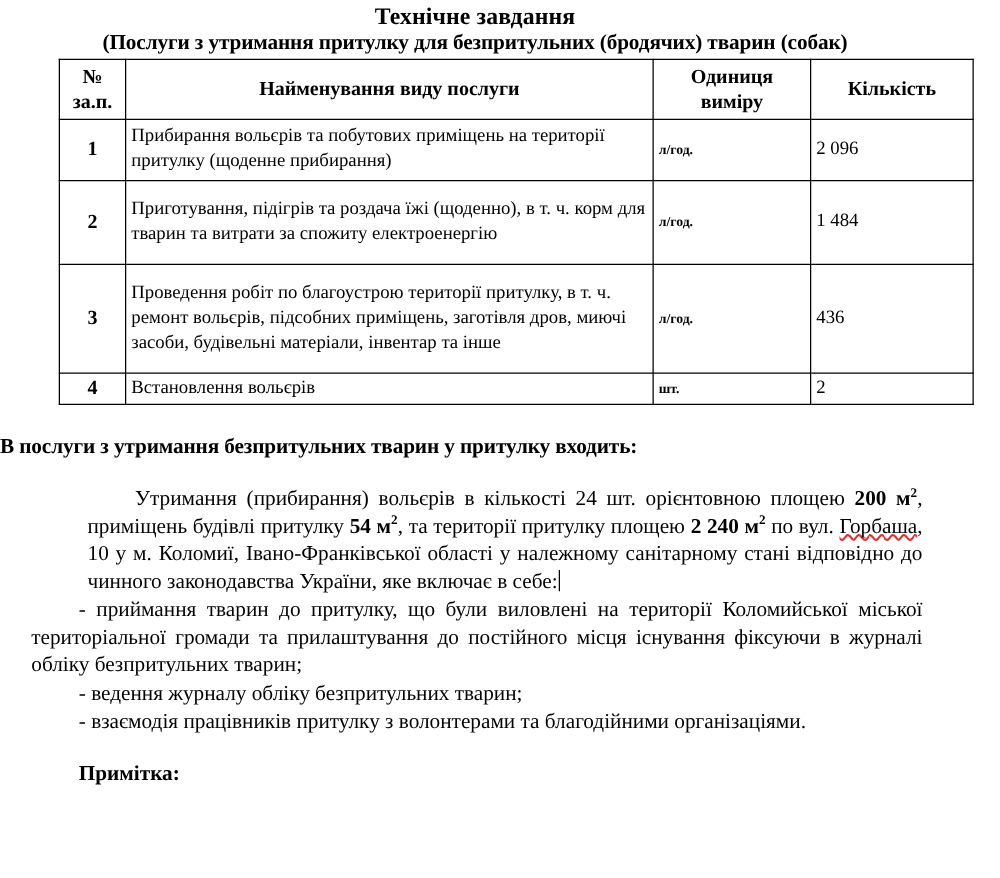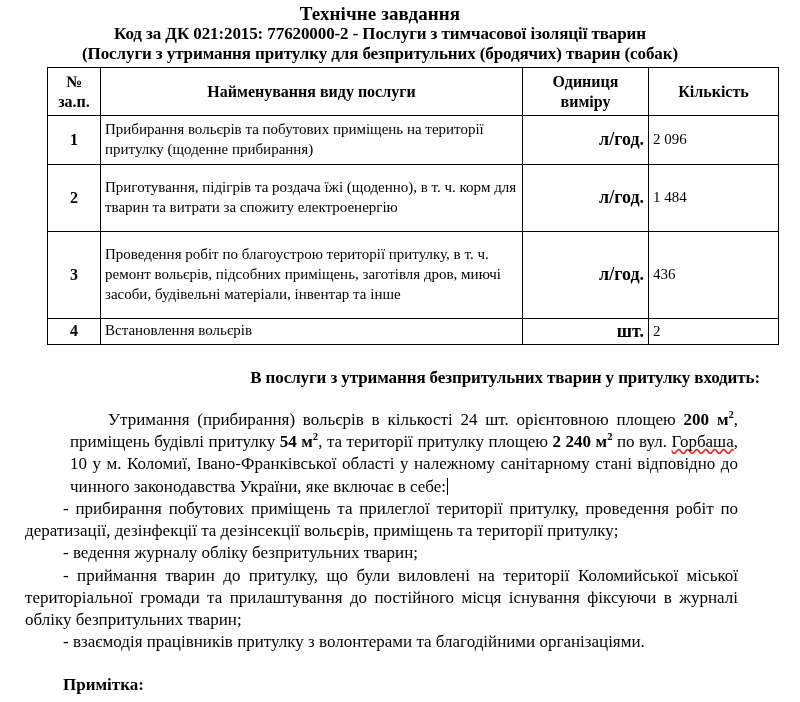--- a/index.html
+++ b/index.html
@@ -74,35 +74,35 @@
     font-size: 16px;
   }
   .cell-name {
     text-align: left;
     line-height: 1.33;
     padding-left: 6px;
     padding-right: 3px;
     font-size: 15px;
   }
   .cell-unit {
-    text-align: right;
-    font-weight: bold;
-    font-size: 18px;
+    text-align: left;
+    font-weight: bold;
+    font-size: 11px;
   }
   .cell-qty {
     font-size: 15px;
   }
   .row-tall-1 td { height: 44px; }
   .row-tall-2 td { height: 62px; }
   .row-tall-3 td { height: 82px; }
   .row-short  td { height: 20px; }
 
   
   .section-heading {
-    text-align: right;
+    text-align: left;
     font-weight: bold;
     font-size: 17px;
     margin: 23px 0 0 0;
     letter-spacing: -0.1px;
   }
 
   .body-wrap {
     margin: 0;
     padding: 0 22px 0 25px;
   }
@@ -155,21 +155,20 @@
     padding-left: 38px;
   }
 </style>
 </head>
 <body>
 
 <div class="page">
 
   <div class="title-block">
     <div class="doc-title">Технічне завдання</div>
-    <div class="doc-subtitle">Код за ДК 021:2015: 77620000-2 - Послуги з тимчасової ізоляції тварин</div>
     <div class="doc-subtitle">(Послуги з утримання притулку для безпритульних (бродячих) тварин (собак)</div>
   </div>
 
   <table class="tz-table">
     <colgroup>
       <col class="col-num">
       <col class="col-name">
       <col class="col-unit">
       <col class="col-qty">
     </colgroup>
@@ -214,23 +213,22 @@
       </tr>
     </tbody>
   </table>
 
   <div class="section-heading">В послуги з утримання безпритульних тварин у притулку входить:</div>
 
   <div class="body-wrap">
 
     <p class="para first-para"><span>Утримання (прибирання) вольєрів в кількості 24 шт. орієнтовною площею </span><span class="b">200 м</span><sup class="b">2</sup><span>, приміщень будівлі притулку </span><span class="b">54 м</span><sup class="b">2</sup><span>, та території притулку площею </span><span class="b">2 240 м</span><sup class="b">2</sup><span> по вул. </span><span class="misspell">Горбаша</span><span>, 10 у м. Коломиї, Івано-Франківської області у належному санітарному стані відповідно до чинного законодавства України, яке включає в себе:</span><span class="caret"></span></p>
 
-    <p class="para bullet">- прибирання побутових приміщень та прилеглої території притулку,  проведення робіт по дератизації, дезінфекції та дезінсекції вольєрів, приміщень та території притулку;</p>
+    <p class="para bullet">- приймання тварин до притулку, що були виловлені на території Коломийської міської територіальної громади та прилаштування до постійного місця існування фіксуючи в журналі обліку безпритульних тварин;</p>
     <p class="para bullet">- ведення журналу обліку безпритульних тварин;</p>
-    <p class="para bullet">- приймання тварин до притулку, що були виловлені на території Коломийської міської територіальної громади та прилаштування до постійного місця існування фіксуючи в журналі обліку безпритульних тварин;</p>
     <p class="para bullet">- взаємодія працівників притулку з волонтерами та благодійними організаціями.</p>
 
     <div class="note-block">
       <p class="note-title">Примітка:</p>
 
     </div>
 
   </div>
 </div>
 

